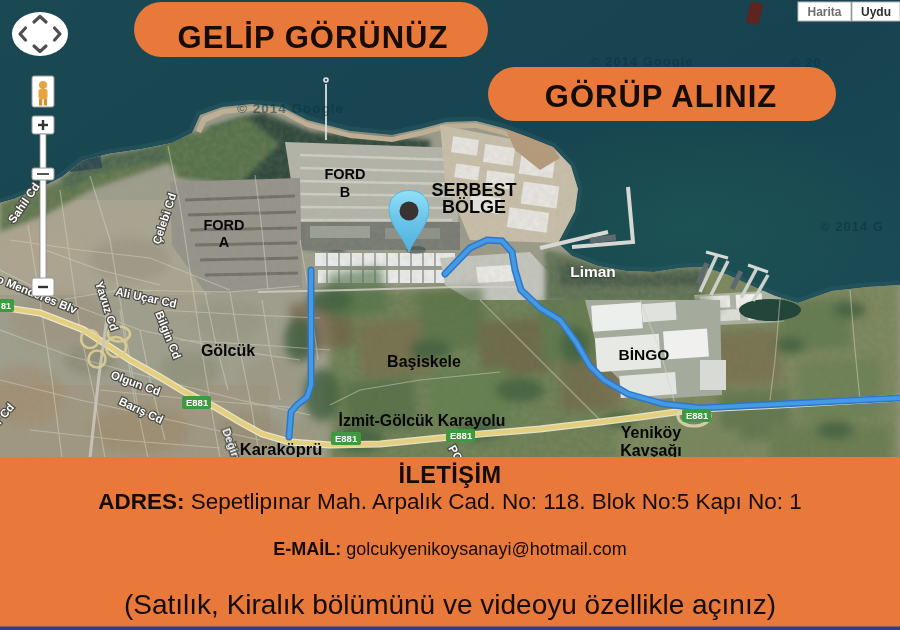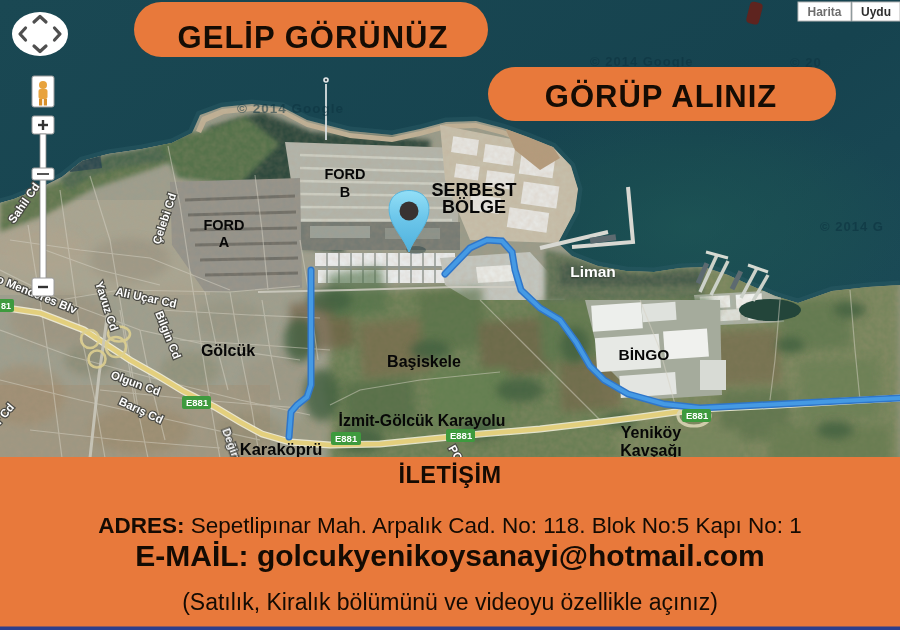--- a/index.html
+++ b/index.html
@@ -451,20 +451,20 @@
 <text x="661" y="107" font-size="31" font-weight="bold" fill="#150c04" text-anchor="middle" letter-spacing="1">GÖRÜP ALINIZ</text>
 </g>
 
 <rect x="0" y="457" width="900" height="173" fill="#e8793b"></rect>
 
 <rect x="0" y="626.5" width="900" height="3.5" fill="#2c3f8c"></rect>
 </svg>
 
 <div class="hline" style="top:462px;font-size:23.5px;font-weight:bold;letter-spacing:0.5px;">İLETİŞİM</div>
 
-<div class="hline" style="top:489px;font-size:22.5px;margin-top:24px;"><b>ADRES:</b> Sepetlipınar Mah. Arpalık Cad. No: 118. Blok No:5 Kapı No: 1</div>
-
-
-<div class="hline" style="top:539px;font-size:30px;font-weight:bold;"><b>E-MAİL:</b> golcukyenikoysanayi@hotmail.com</div>
-
-
-<div class="hline" style="top:589px;font-size:23px;">(Satılık, Kiralık bölümünü ve videoyu özellikle açınız)</div>
+<div class="hline" style="top:489px;font-size:22.5px;"><b>ADRES:</b> Sepetlipınar Mah. Arpalık Cad. No: 118. Blok No:5 Kapı No: 1</div>
+
+
+<div class="hline" style="top:539px;font-size:18px;"><b>E-MAİL:</b> golcukyenikoysanayi@hotmail.com</div>
+
+
+<div class="hline" style="top:589px;font-size:28px;">(Satılık, Kiralık bölümünü ve videoyu özellikle açınız)</div>
 </div>
 
 </body></html>

